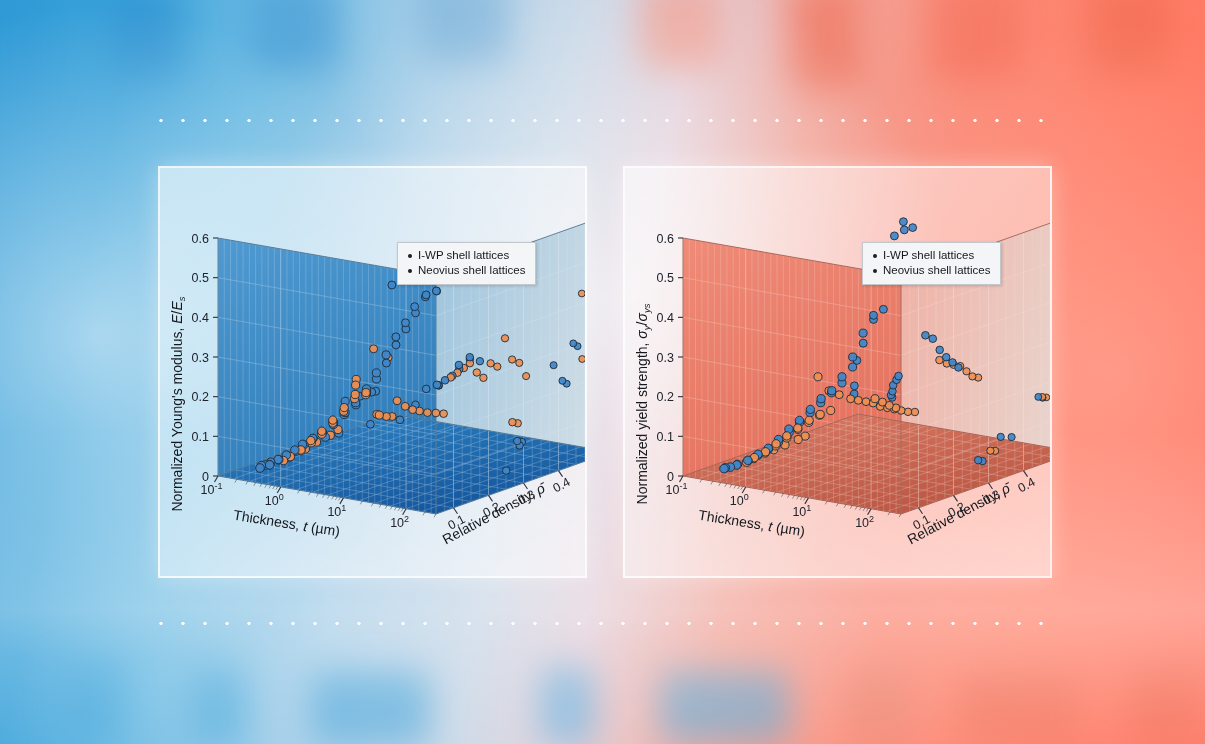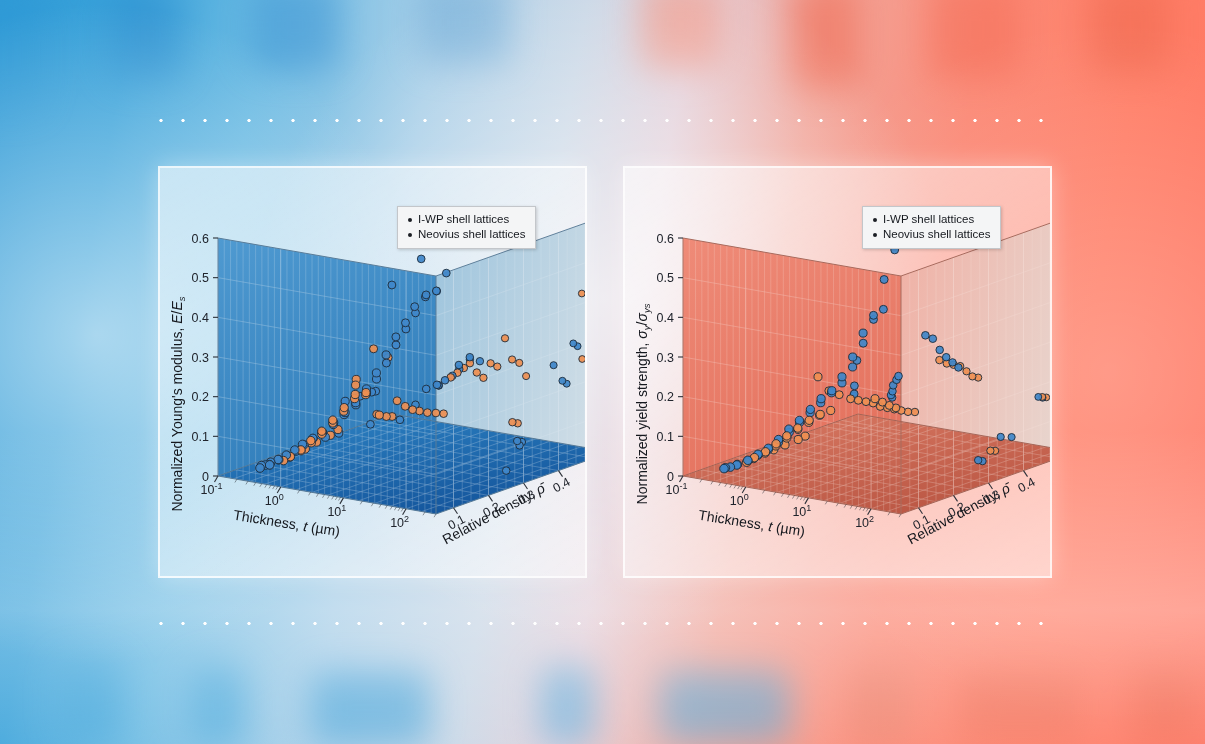--- a/index.html
+++ b/index.html
@@ -41,21 +41,21 @@
 
   
   .tk{font-family:"Liberation Sans", sans-serif;font-size:12.5px;fill:#20242c;}
   .tksm{font-size:9px;}
   .axlbl{font-family:"Liberation Sans", sans-serif;font-size:14px;fill:#15181e;}
   .it{font-style:italic;}
   .sub{font-size:9.5px;}
 
   
   .legbox{position:absolute;background:#f4f5f6;border:1px solid #c3c6ca;
-    box-shadow:1px 1px 3px rgba(0,0,0,.18);padding:5px 10px 6px 7px;}
+    box-shadow:1px 1px 3px rgba(0,0,0,.18);padding:5px 10px 6px 7px;margin-top:36px;}
   .legrow{display:flex;align-items:center;gap:6px;line-height:15px;}
   .legdot{width:4px;height:4px;border-radius:50%;background:#1b1e24;flex:0 0 auto;margin-left:3px;}
   .legtxt{font-size:11.5px;color:#15181e;white-space:nowrap;}
 </style>
 </head>
 <body>
 
 <div id="stage">
 
   <div class="bg-base"></div>

